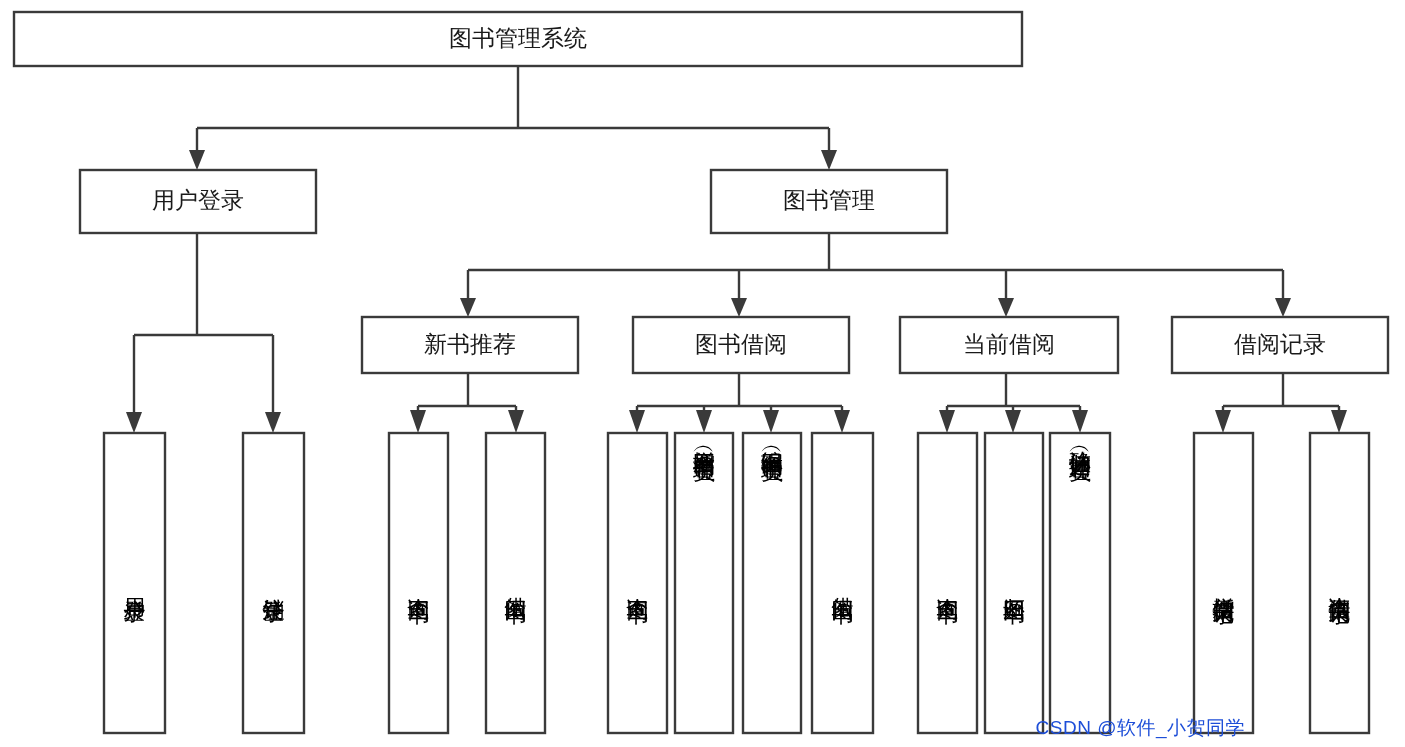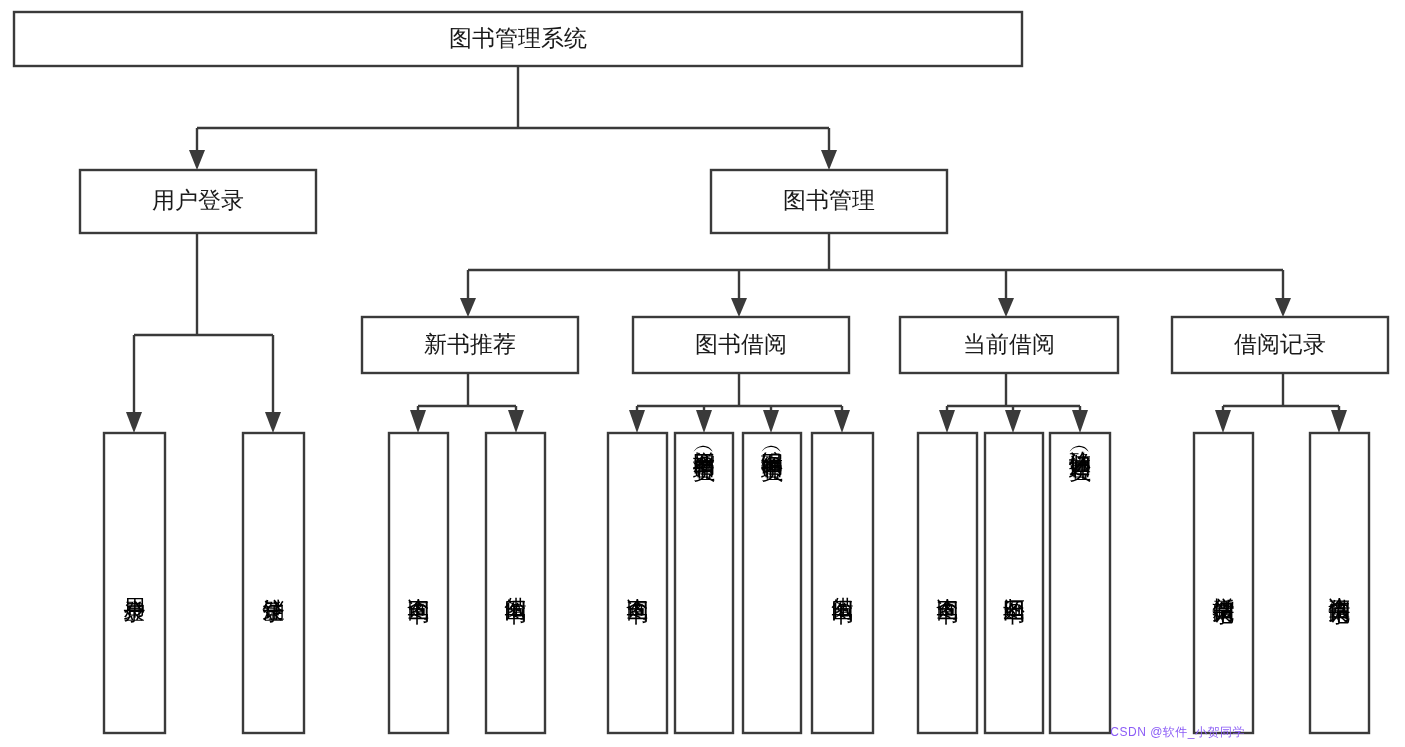--- a/index.html
+++ b/index.html
@@ -53,22 +53,22 @@
   }
   .arrow-head {
     fill: #3a3a3a;
     stroke: none;
   }
   .watermark {
     position: absolute;
     right: 8px;
     bottom: 6px;
     font-family: "Liberation Sans", "DejaVu Sans", sans-serif;
-    font-size: 12px;
-    color: #8b5cf6;
+    font-size: 19px;
+    color: #1d4ed8;
     white-space: nowrap;
     letter-spacing: 0.5px;
   }
 </style>
 </head>
 <body>
 
 <div id="diagram-root">
 
   <svg class="diagram-canvas" viewBox="0 0 1405 747" xmlns="http://www.w3.org/2000/svg">

